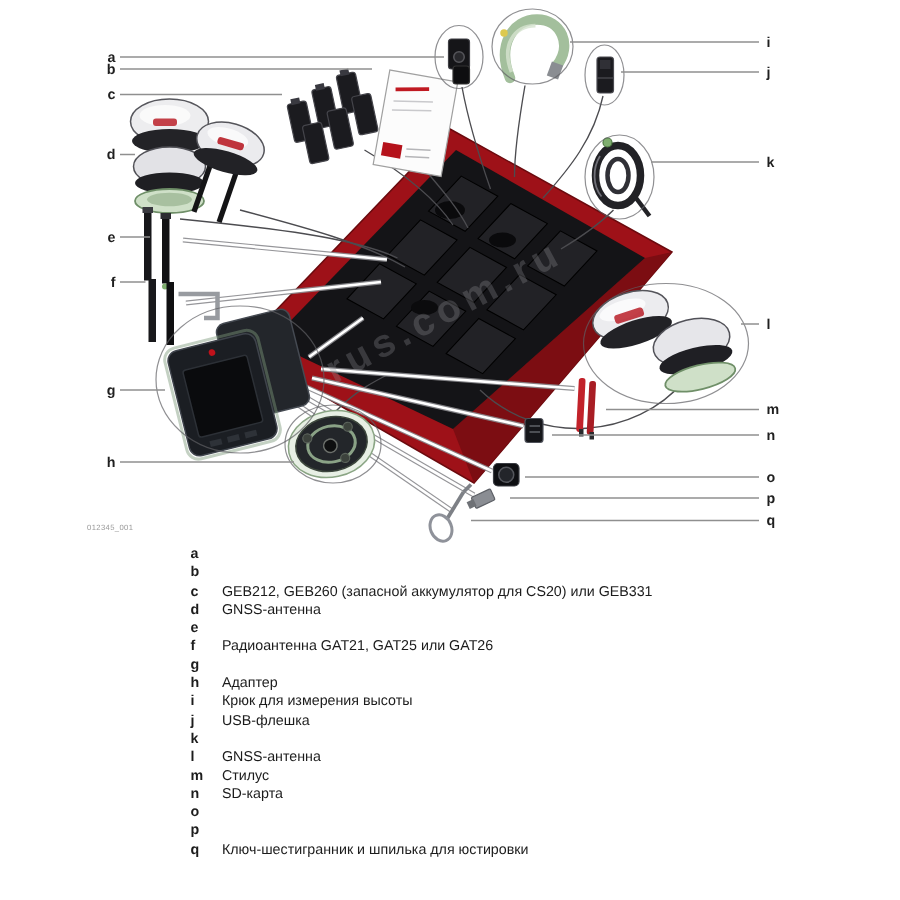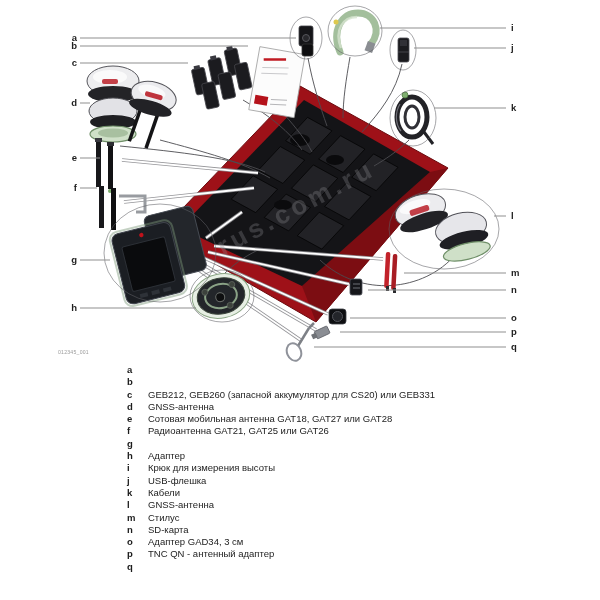--- a/index.html
+++ b/index.html
@@ -294,21 +294,20 @@
         <span class="legend-text">GEB212, GEB260 (запасной аккумулятор для CS20) или GEB331</span>
       </div>
 
       <div class="legend-row">
         <span class="legend-letter">d</span>
         <span class="legend-text">GNSS-антенна</span>
       </div>
 
       <div class="legend-row">
         <span class="legend-letter">e</span>
-        <span class="legend-text">Сотовая мобильная антенна GAT18, GAT27 или GAT28</span>
       </div>
 
       <div class="legend-row">
         <span class="legend-letter">f</span>
         <span class="legend-text">Радиоантенна GAT21, GAT25 или GAT26</span>
       </div>
 
       <div class="legend-row">
         <span class="legend-letter">g</span>
       </div>
@@ -323,45 +322,43 @@
         <span class="legend-text">Крюк для измерения высоты</span>
       </div>
 
       <div class="legend-row">
         <span class="legend-letter">j</span>
         <span class="legend-text">USB-флешка</span>
       </div>
 
       <div class="legend-row">
         <span class="legend-letter">k</span>
-        <span class="legend-text">Кабели</span>
       </div>
 
       <div class="legend-row">
         <span class="legend-letter">l</span>
         <span class="legend-text">GNSS-антенна</span>
       </div>
 
       <div class="legend-row">
         <span class="legend-letter">m</span>
         <span class="legend-text">Стилус</span>
       </div>
 
       <div class="legend-row">
         <span class="legend-letter">n</span>
         <span class="legend-text">SD-карта</span>
       </div>
 
       <div class="legend-row">
         <span class="legend-letter">o</span>
-        <span class="legend-text">Адаптер GAD34, 3 см</span>
       </div>
 
       <div class="legend-row">
         <span class="legend-letter">p</span>
-        <span class="legend-text">TNC QN - антенный адаптер</span>
       </div>
 
       <div class="legend-row">
         <span class="legend-letter">q</span>
+        <span class="legend-text">Ключ-шестигранник и шпилька для юстировки</span>
       </div>
     </div>
 </div>
 
 </body></html>

